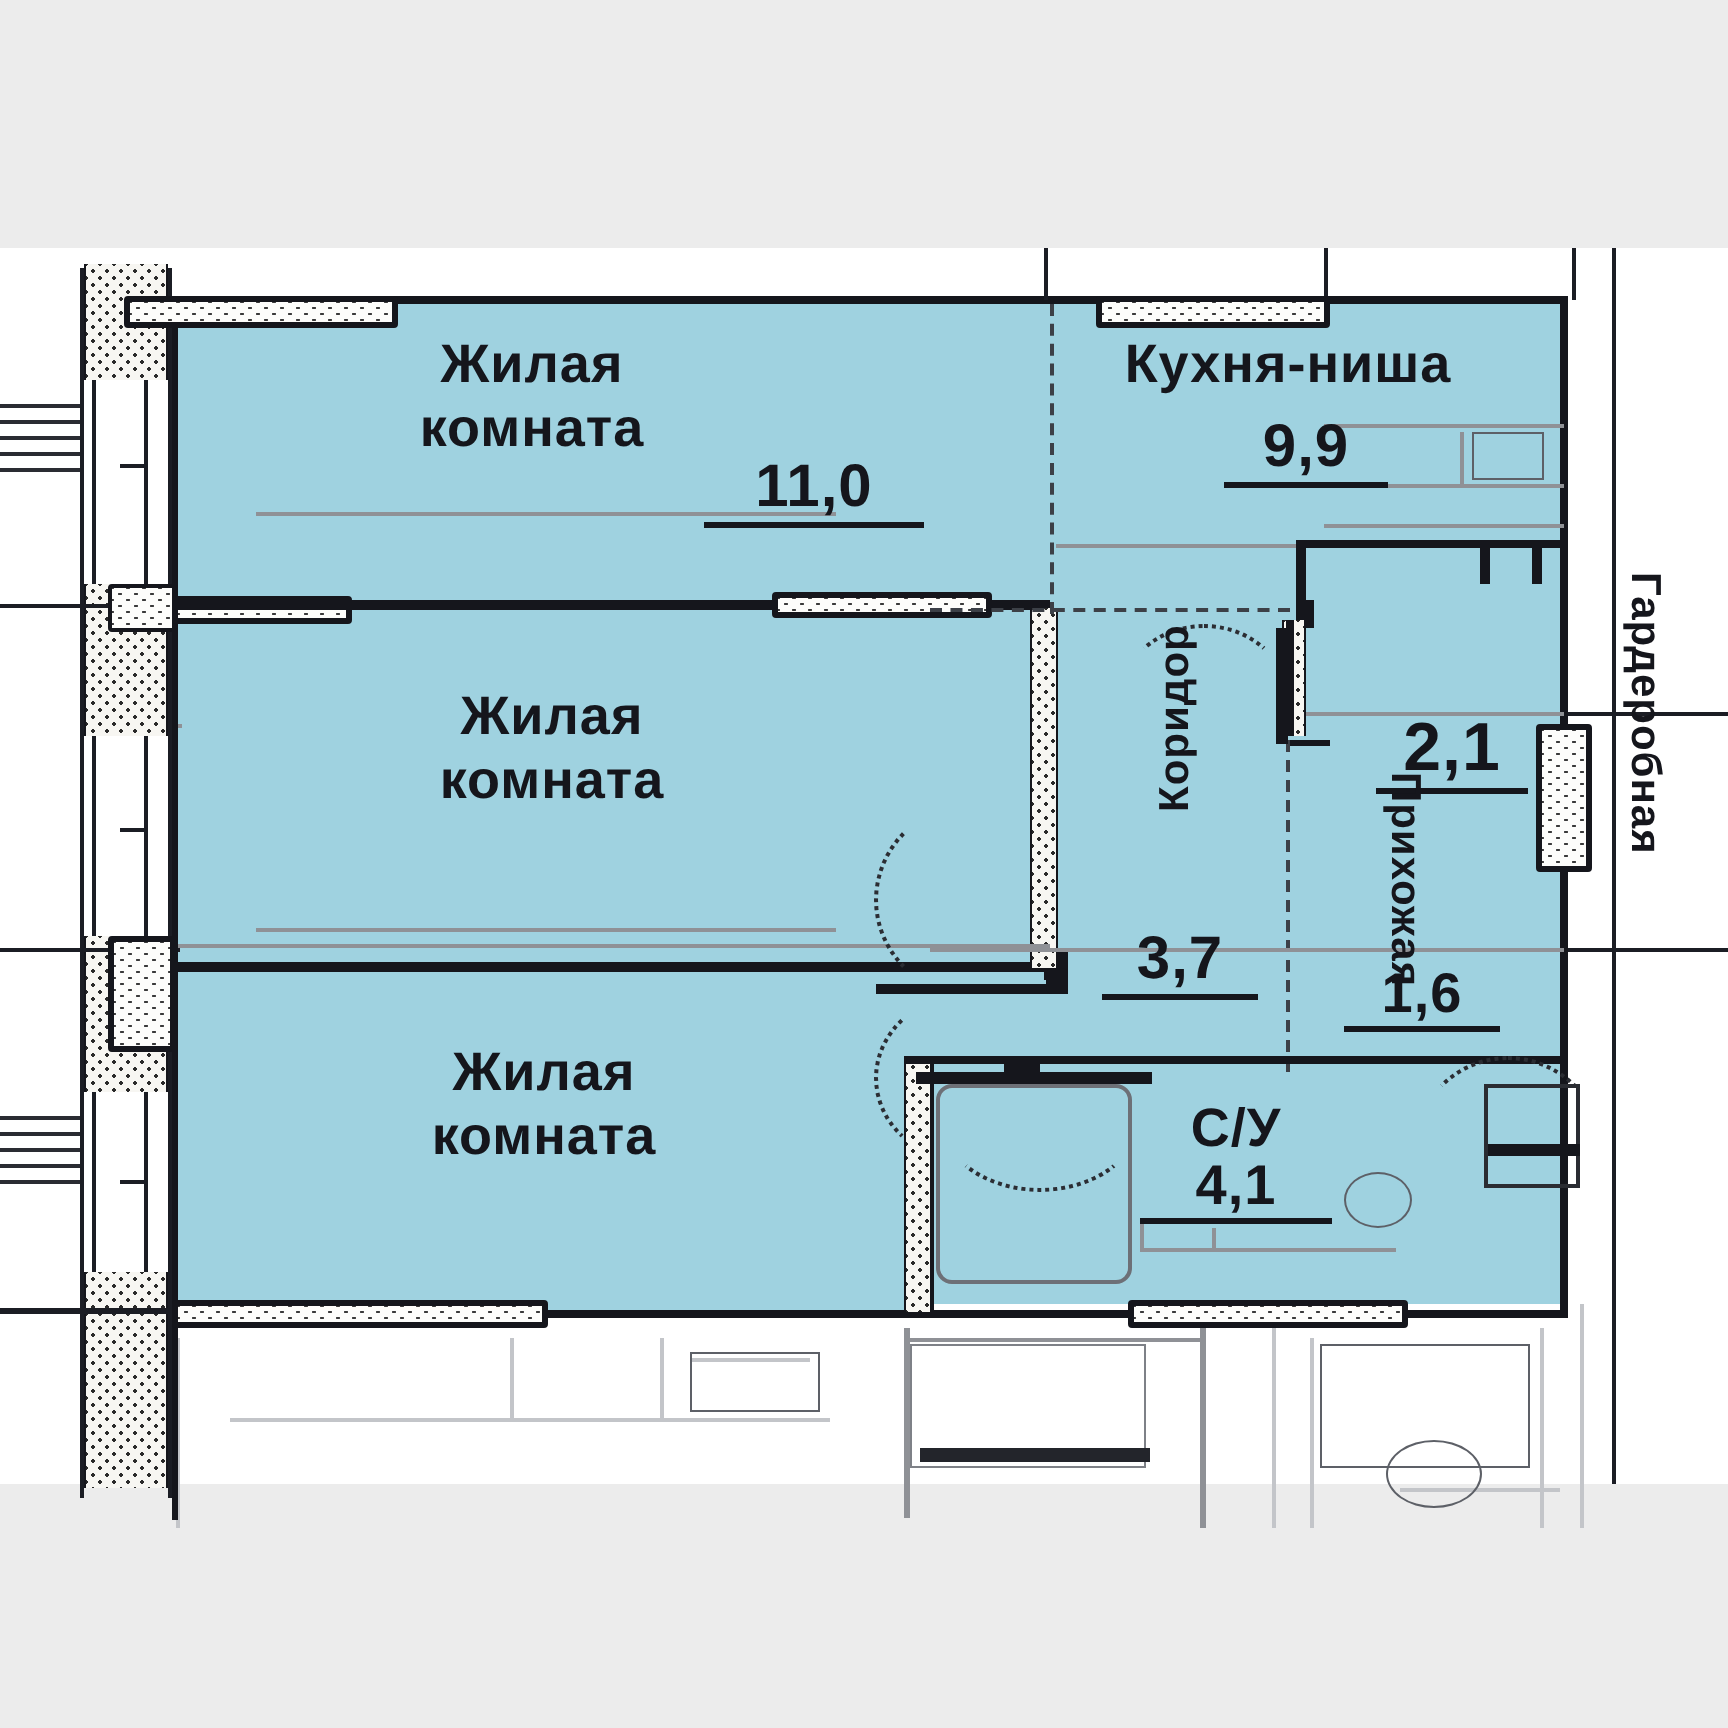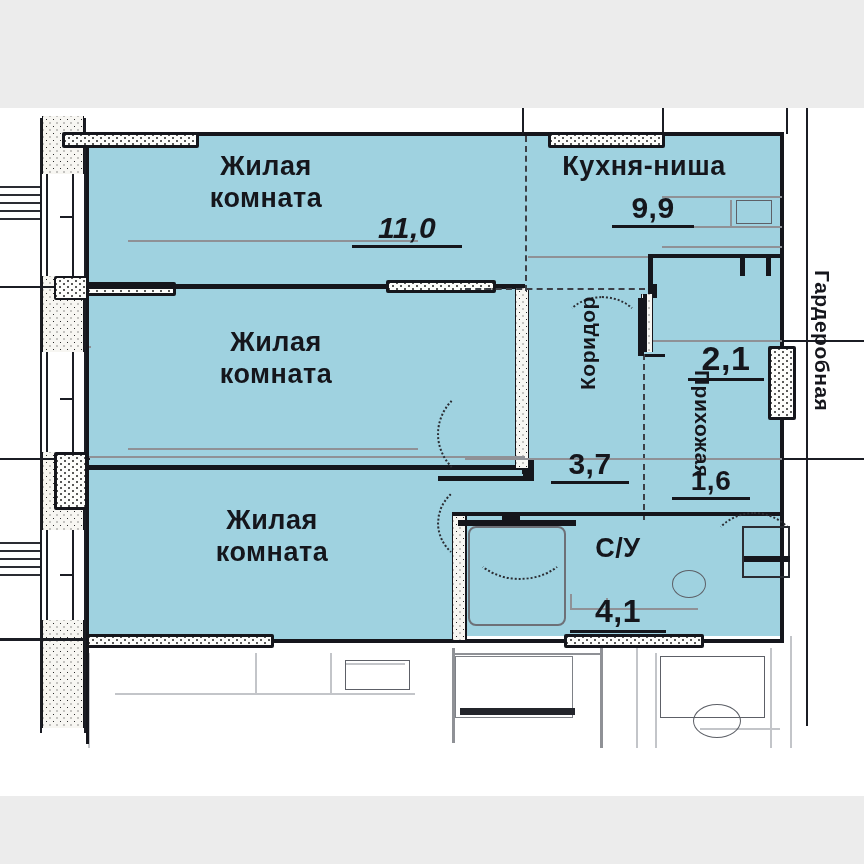--- a/index.html
+++ b/index.html
@@ -11,22 +11,22 @@
   }
   #stage {
     position: relative;
     width: 864px; height: 864px;
     background: #ececec;
     overflow: hidden;
   }
   
   #sheet {
     position: absolute;
-    left: 0; top: 108px;
-    width: 864px; height: 688px;
+    left: 0; top: 124px;
+    width: 864px; height: 618px;
     background: #ffffff;
     padding-left: 26px;
   }
   .layer { position: absolute; left:0; top:0; width:100%; height:100%; }
 
   
   .room-fill {
     position: absolute;
     background: #9fd2e0;
   }
@@ -312,38 +312,38 @@
       <div class="fix" style="left:742px; top:418px; width:48px; height:52px; border-width:2.5px;"></div>
       <div class="wall" style="left:744px; top:448px; width:46px; height:6px;"></div>
 
       <div class="wall" style="left:653px; top:176px; width:4px; height:14px;"></div>
     </div>
 
     <div class="layer">
 
       <div class="lbl name" style="left:186px; top:44px; width:160px;">Жилая</div>
       <div class="lbl name" style="left:166px; top:76px; width:200px;">комната</div>
-      <div class="lbl area" style="left:352px; top:104px; width:110px;font-style:italic;">11,0</div>
+      <div class="lbl area" style="left:352px; top:104px; width:110px;">11,0</div>
 
       <div class="lbl name" style="left:514px; top:44px; width:260px;">Кухня-ниша</div>
       <div class="lbl area" style="left:612px; top:84px; width:82px;">9,9</div>
 
       <div class="lbl name" style="left:196px; top:220px; width:160px;">Жилая</div>
       <div class="lbl name" style="left:176px; top:252px; width:200px;">комната</div>
 
       <div class="lbl name" style="left:192px; top:398px; width:160px;">Жилая</div>
       <div class="lbl name" style="left:172px; top:430px; width:200px;">комната</div>
 
       <div class="vert" style="left:576px; top:282px;">Коридор</div>
       <div class="lbl area" style="left:551px; top:340px; width:78px;">3,7</div>
 
       <div class="lbl area" style="left:688px; top:232px; width:76px; font-size:34px;">2,1</div>
       <div class="vert right" style="left:714px; top:262px;">Прихожая</div>
       <div class="lbl area" style="left:672px; top:358px; width:78px; font-size:28px;">1,6</div>
 
       <div class="lbl name" style="left:568px; top:426px; width:100px;">С/У</div>
-      <div class="lbl area" style="left:570px; top:454px; width:96px; font-size:32px;margin-top:32px;">4,1</div>
+      <div class="lbl area" style="left:570px; top:454px; width:96px; font-size:28px;">4,1</div>
 
       <div class="vert right" style="left:834px; top:162px;">Гардеробная</div>
     </div>
 
   </div>
 </div>
 
 </body></html>

